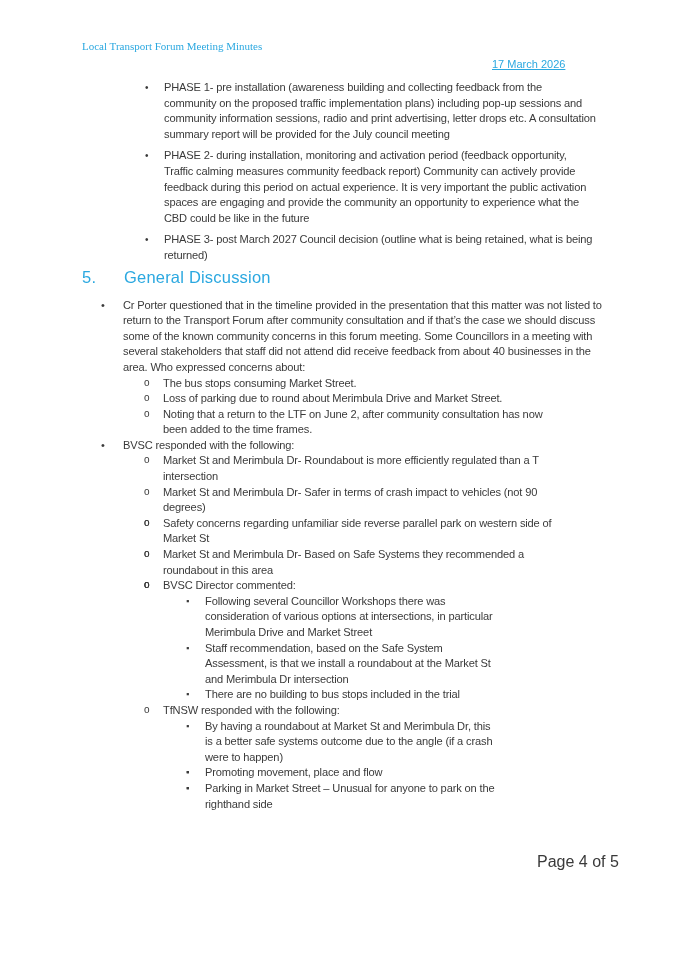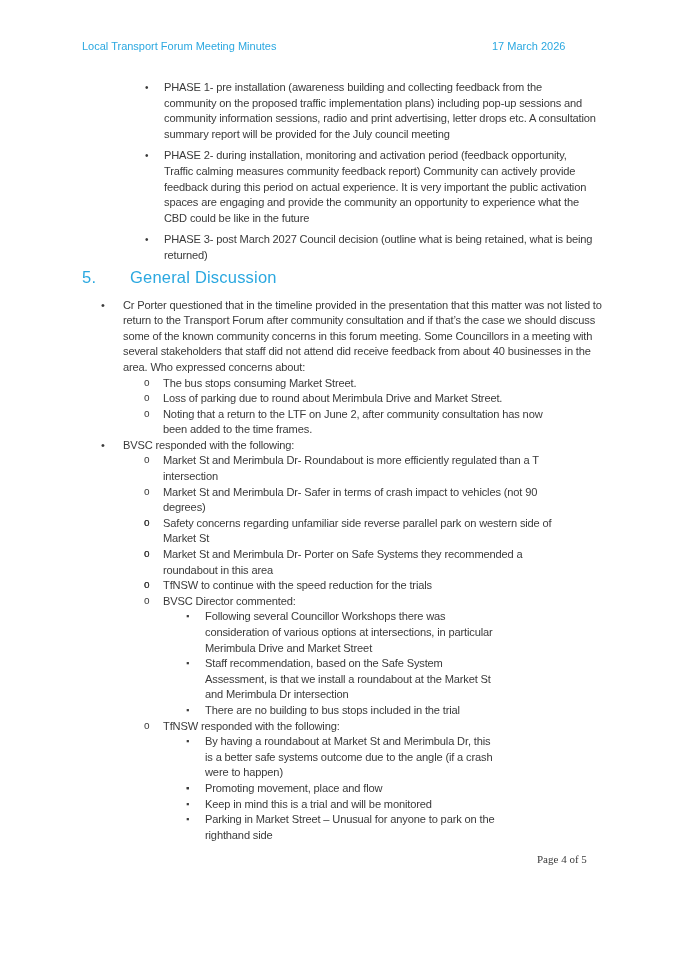--- a/index.html
+++ b/index.html
@@ -1,40 +1,40 @@
 <!DOCTYPE html>
 <html><head>
 <meta charset="utf-8">
 <style>
   html, body { margin: 0; padding: 0; background: #ffffff; }
   body { width: 675px; height: 953px; position: relative; overflow: hidden;
          font-family: "Liberation Sans", sans-serif; color: #3a3a3a; }
   .header { position: absolute; top: 40px; left: 82px; right: 82px; height: 16px;
             font-size: 11px; color: #2ba8e0; }
-  .header .title { position: absolute; left: 0; top: 0; }
-  .header .date { position: absolute; left: 410px; top: 0; }
+  .header .title { position: absolute; left: 0; top: 0; font-family: Liberation Serif, serif; }
+  .header .date { position: absolute; left: 410px; top: 18px; text-decoration: underline; }
   .content { position: absolute; top: 80px; left: 0; width: 675px;
              font-size: 11.1px; line-height: 15.6px; letter-spacing: -0.15px; }
   ul { list-style: none; margin: 0; padding: 0; }
   li { position: relative; }
   .phase-list li { padding-left: 164px; padding-right: 78px; margin-bottom: 6px; }
   .phase-list li .mk { position: absolute; left: 145px; top: 0; font-size: 10px; }
   .heading { position: relative; margin: 2px 0 6px 82px; height: 22px;
              font-size: 16.5px; color: #2ba8e0; letter-spacing: 0.2px; }
   .heading .num { position: absolute; left: 0; top: 0; }
-  .heading .txt { position: absolute; left: 48px; top: 0; }
+  .heading .txt { position: absolute; left: 42px; top: 0; }
   .l1 > li { padding-left: 123px; padding-right: 60px; }
   .l1 > li > .mk { position: absolute; left: 101px; top: 0; font-size: 11px; }
   .l2 { margin-left: -123px; }
   .l2 > li { padding-left: 163px; padding-right: 60px; }
   .l2 > li > .mk { position: absolute; left: 144px; top: -1px; font-size: 10px; }
   .l3 { margin-left: -163px; }
   .l3 > li { padding-left: 205px; padding-right: 60px; }
   .l3 > li > .mk { position: absolute; left: 186px; top: 0; font-size: 9px; }
-  .footer { position: absolute; top: 853px; left: 537px; font-size: 11px; color: #3a3a3a; font-family: Liberation Serif, serif; }
+  .footer { position: absolute; top: 853px; left: 537px; font-size: 16px; color: #3a3a3a; }
 </style>
 </head>
 <body>
 
 <div class="header">
   <span class="title">Local Transport Forum Meeting Minutes</span>
   <span class="date">17 March 2026</span>
 </div>
 
 <div class="content">
@@ -70,40 +70,40 @@
     </li>
     <li>
       <span class="mk">•</span>
       <span>BVSC responded with the following:</span>
       <ul class="l2">
         <li><span class="mk">o</span><span>Market St and Merimbula Dr- Roundabout is more efficiently regulated than a T intersection</span></li>
         <li><span class="mk">o</span><span>Market St and Merimbula Dr- Safer in terms of crash impact to vehicles (not 90 degrees)</span></li>
         <li><span class="mk">o</span></li>
         <li><span class="mk">o</span><span>Safety concerns regarding unfamiliar side reverse parallel park on western side of Market St</span></li>
         <li><span class="mk">o</span></li>
-        <li><span class="mk">o</span><span>Market St and Merimbula Dr- Porter on Safe Systems they recommended a roundabout in this area</span></li>
+        <li><span class="mk">o</span><span>Market St and Merimbula Dr- Based on Safe Systems they recommended a roundabout in this area</span></li>
         <li><span class="mk">o</span></li>
-        <li><span class="mk">o</span><span>TfNSW to continue with the speed reduction for the trials</span></li>
+        <li><span class="mk">o</span></li>
         <li>
           <span class="mk">o</span>
           <span>BVSC Director commented:</span>
           <ul class="l3">
             <li><span class="mk">▪</span><span>Following several Councillor Workshops there was consideration of various options at intersections, in particular Merimbula Drive and Market Street</span></li>
             <li><span class="mk">▪</span><span>Staff recommendation, based on the Safe System Assessment, is that we install a roundabout at the Market St and Merimbula Dr intersection</span></li>
             <li><span class="mk">▪</span><span>There are no building to bus stops included in the trial</span></li>
           </ul>
         </li>
         <li>
           <span class="mk">o</span>
           <span>TfNSW responded with the following:</span>
           <ul class="l3">
             <li><span class="mk">▪</span><span>By having a roundabout at Market St and Merimbula Dr, this is a better safe systems outcome due to the angle (if a crash were to happen)</span></li>
             <li><span class="mk">▪</span></li>
             <li><span class="mk">▪</span><span>Promoting movement, place and flow</span></li>
-            <li><span class="mk">▪</span><span>Keep in mind this is a trial and will be monitored</span></li>
+            <li><span class="mk">▪</span></li>
             <li><span class="mk">▪</span><span>Parking in Market Street – Unusual for anyone to park on the righthand side</span></li>
           </ul>
         </li>
       </ul>
     </li>
   </ul>
 </div>
 
 <div class="footer">Page 4 of 5</div>
 

